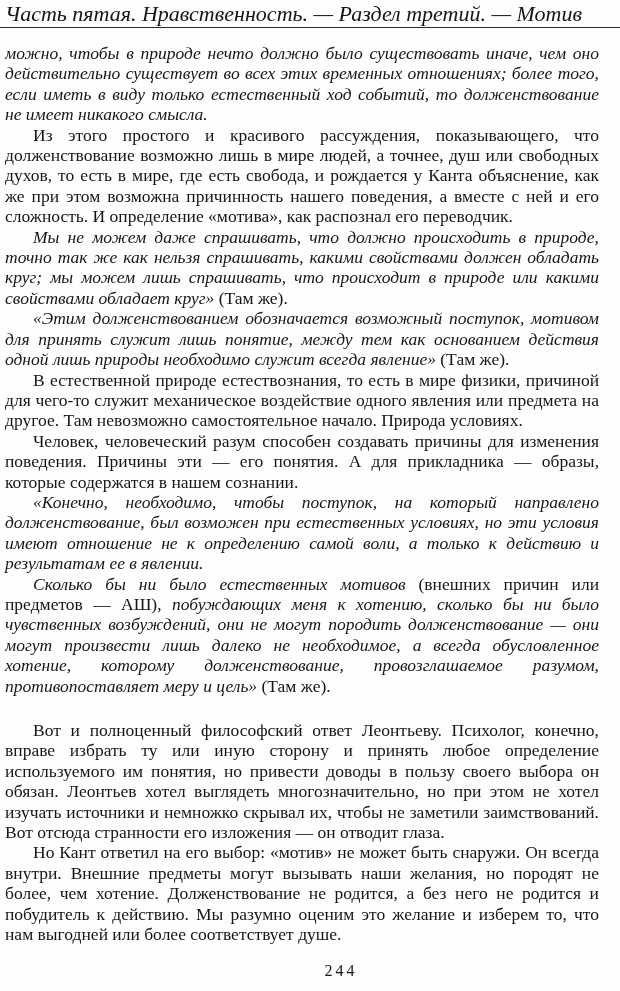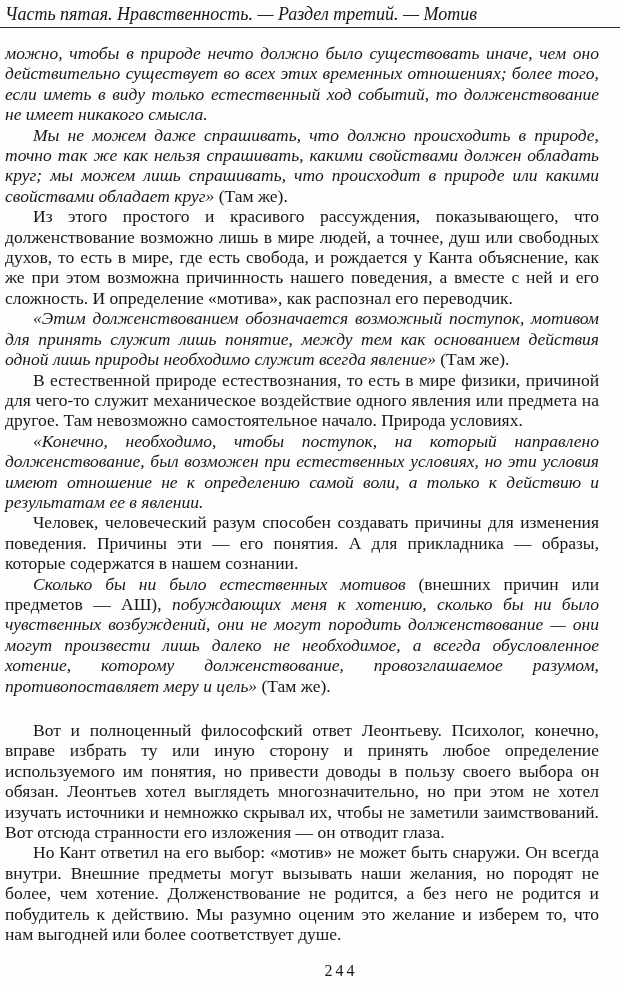--- a/index.html
+++ b/index.html
@@ -12,21 +12,21 @@
     width: 620px;
     height: 991px;
     background: #fefefe;
     color: #151515;
     font-family: "Liberation Serif", "DejaVu Serif", serif;
     overflow: hidden;
     box-sizing: border-box;
   }
   .running-header {
     font-style: italic;
-    font-size: 18px;
+    font-size: 22px;
     line-height: 22px;
     padding: 3px 5px 2px 5px;
     border-bottom: 1.5px solid #2a2a2a;
     white-space: nowrap;
   }
   .page-body {
     padding: 15px 21px 0 5px;
     font-size: 17.5px;
     line-height: 20.4px;
     text-align: justify;
@@ -58,25 +58,25 @@
 </head>
 <body>
 
 <div class="page">
   <div class="running-header">
     <span>Часть пятая. Нравственность. — Раздел третий. — Мотив</span>
   </div>
 
   <div class="page-body">
       <p class="no-indent"><span class="italic">можно, чтобы в природе нечто должно было существовать иначе, чем оно действительно существует во всех этих временных отношениях; более того, если иметь в виду только естественный ход событий, то долженствование не имеет никакого смысла.</span></p>
+      <p><span>Из этого простого и красивого рассуждения, показывающего, что долженствование возможно лишь в мире людей, а точнее, душ или свободных духов, то есть в мире, где есть свобода, и рождается у Канта объяснение, как же при этом возможна причинность нашего поведения, а вместе с ней и его сложность. И определение «мотива», как распознал его переводчик.</span></p>
       <p><span class="italic">Мы не можем даже спрашивать, что должно происходить в природе, точно так же как нельзя спрашивать, какими свойствами должен обладать круг; мы можем лишь спрашивать, что происходит в природе или какими свойствами обладает круг»</span><span> (Там же).</span></p>
-      <p><span>Из этого простого и красивого рассуждения, показывающего, что долженствование возможно лишь в мире людей, а точнее, душ или свободных духов, то есть в мире, где есть свобода, и рождается у Канта объяснение, как же при этом возможна причинность нашего поведения, а вместе с ней и его сложность. И определение «мотива», как распознал его переводчик.</span></p>
       <p><span class="italic">«Этим долженствованием обозначается возможный поступок, мотивом для принять служит лишь понятие, между тем как основанием действия одной лишь природы необходимо служит всегда явление»</span><span> (Там же).</span></p>
       <p><span>В естественной природе естествознания, то есть в мире физики, причиной для чего-то служит механическое воздействие одного явления или предмета на другое. Там невозможно самостоятельное начало. Природа условиях.</span></p>
+      <p><span>Человек, человеческий разум способен создавать причины для изменения поведения. Причины эти — его понятия. А для прикладника — образы, которые содержатся в нашем сознании.</span></p>
       <p><span class="italic">«Конечно, необходимо, чтобы поступок, на который направлено долженствование, был возможен при естественных условиях, но эти условия имеют отношение не к определению самой воли, а только к действию и результатам ее в явлении.</span></p>
-      <p><span>Человек, человеческий разум способен создавать причины для изменения поведения. Причины эти — его понятия. А для прикладника — образы, которые содержатся в нашем сознании.</span></p>
       <p><span class="italic">Сколько бы ни было естественных мотивов </span><span>(внешних причин или предметов — АШ), </span><span class="italic">побуждающих меня к хотению, сколько бы ни было чувственных возбуждений, они не могут породить долженствование — они могут произвести лишь далеко не необходимое, а всегда обусловленное хотение, которому долженствование, провозглашаемое разумом, противопоставляет меру и цель»</span><span> (Там же).</span></p>
       <p class="space-before"><span>Вот и полноценный философский ответ Леонтьеву. Психолог, конечно, вправе избрать ту или иную сторону и принять любое определение используемого им понятия, но привести доводы в пользу своего выбора он обязан. Леонтьев хотел выглядеть многозначительно, но при этом не хотел изучать источники и немножко скрывал их, чтобы не заметили заимствований. Вот отсюда странности его изложения — он отводит глаза.</span></p>
       <p><span>Но Кант ответил на его выбор: «мотив» не может быть снаружи. Он всегда внутри. Внешние предметы могут вызывать наши желания, но породят не более, чем хотение. Долженствование не родится, а без него не родится и побудитель к действию. Мы разумно оценим это желание и изберем то, что нам выгодней или более соответствует душе.</span></p>
     </div>
 
   <div class="page-number">244</div>
 </div>
 
 </body></html>

